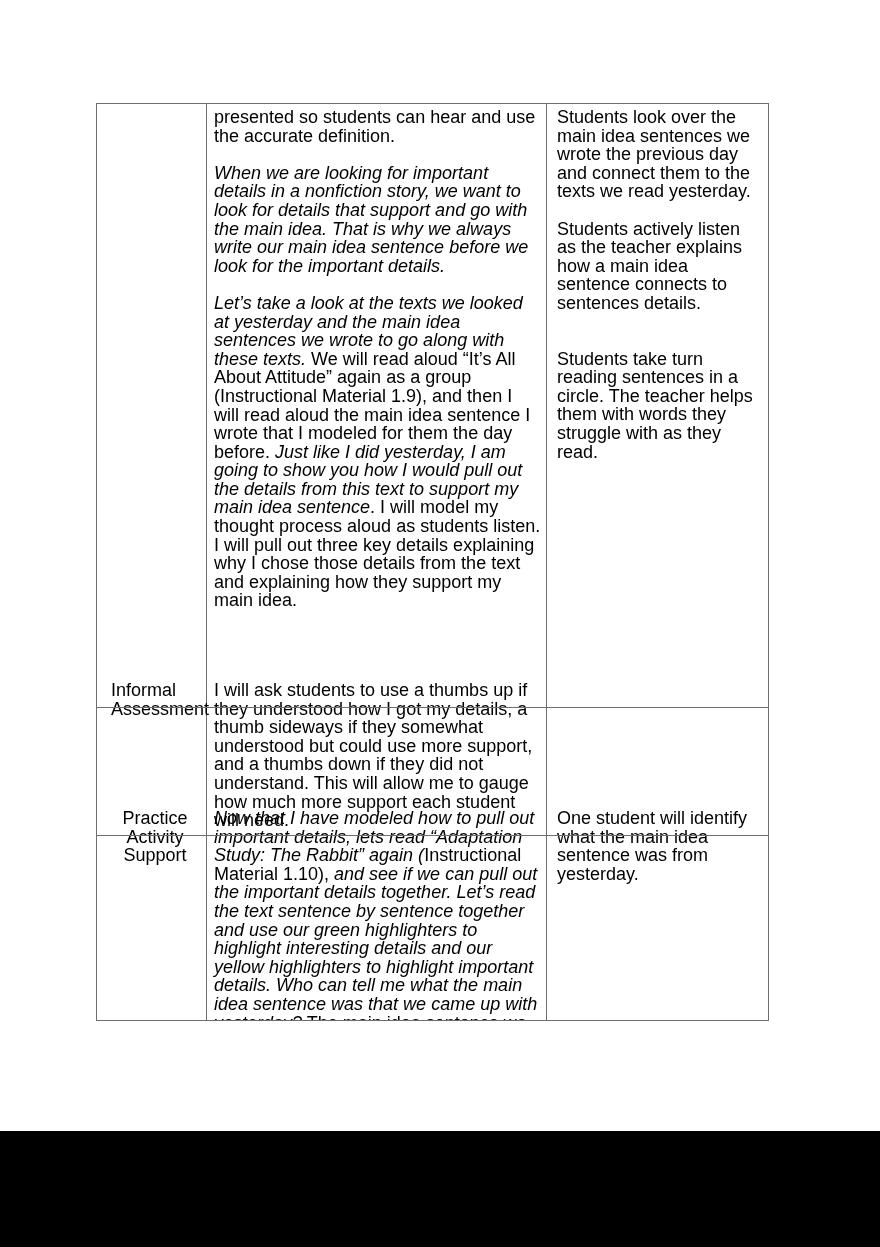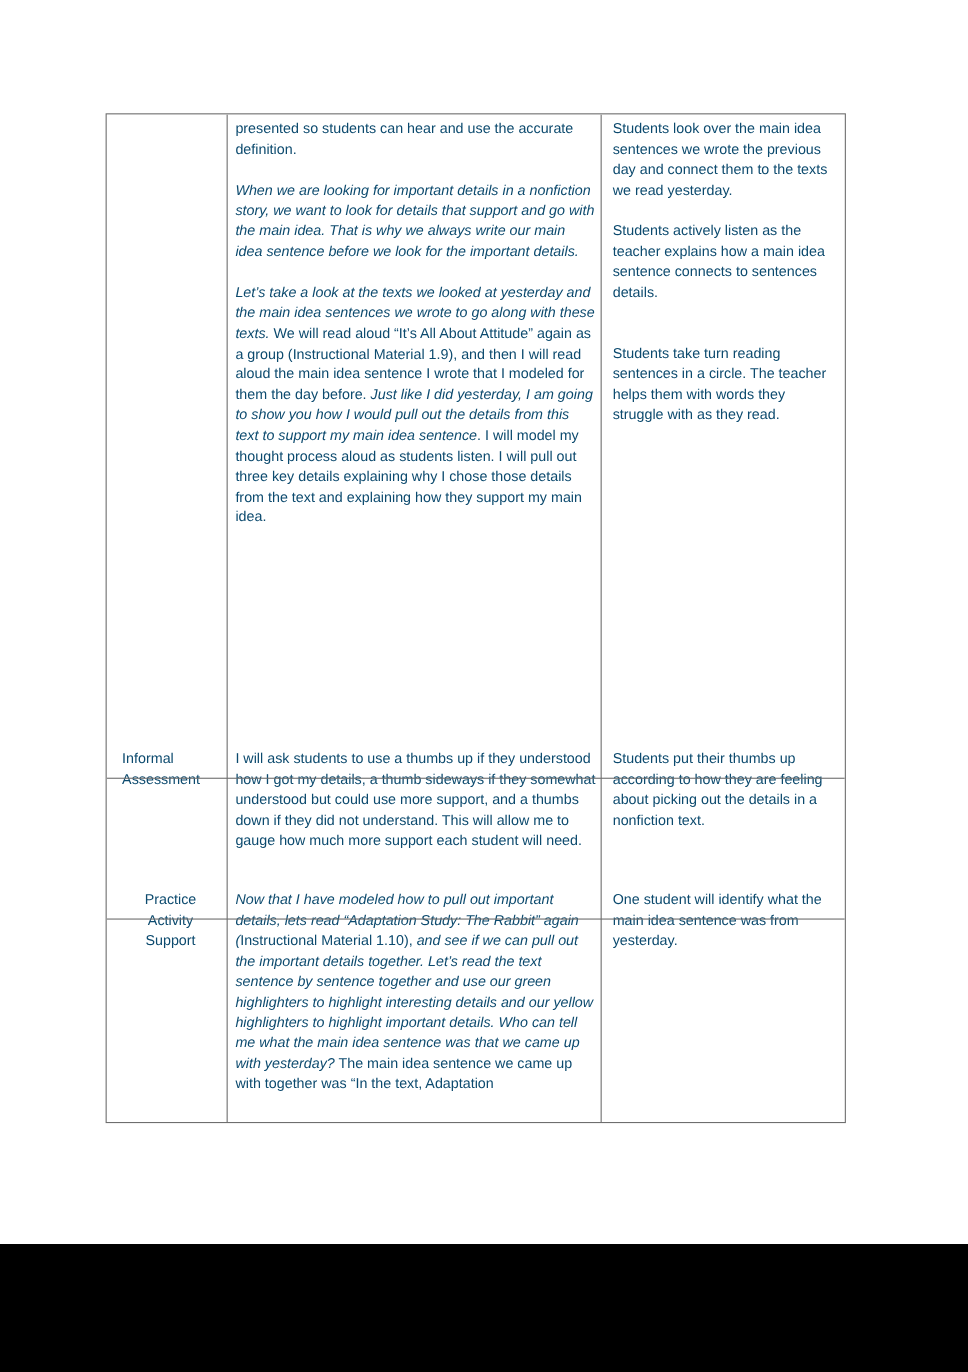--- a/index.html
+++ b/index.html
@@ -41,23 +41,23 @@
     position: absolute;
     left: 0; right: 0;
     height: 1px;
     background: #6e6e6e;
     z-index: 3;
   }
   .h1 { top: 603px; }
   .h2 { top: 731px; }
   .cell {
     position: absolute;
-    font-size: 13px;
+    font-size: 18px;
     line-height: 18.6px;
-    color: #0c4a6e;
+    color: #000000;
     z-index: 1;
   }
   .c-r1-mid   { left: 117px; top: 4px;   width: 328px; }
   .c-r1-right { left: 460px; top: 4px;   width: 204px; }
   .c-r2-left  { left: 14px;  top: 577px; width: 88px;  }
   .c-r2-mid   { left: 117px; top: 577px; width: 328px; }
   .c-r2-right { left: 460px; top: 577px; width: 204px; }
   .c-r3-left  { left: 14px;  top: 705px; width: 88px; text-align: center;  }
   .c-r3-mid   { left: 117px; top: 705px; width: 330px; }
   .c-r3-right { left: 460px; top: 705px; width: 204px; }
@@ -82,21 +82,20 @@
     </div>
 
     <div class="cell c-r1-right">
       <p class="para">Students look over the main idea sentences we wrote the previous day and connect them to the texts we read yesterday.</p>
       <p class="para gap2">Students actively listen as the teacher explains how a main idea sentence connects to sentences details.</p>
       <p class="para gap4">Students take turn reading sentences in a circle. The teacher helps them with words they struggle with as they read.</p>
     </div>
 
     <div class="cell c-r2-left">Informal Assessment</div>
     <div class="cell c-r2-mid">I will ask students to use a thumbs up if they understood how I got my details, a thumb sideways if they somewhat understood but could use more support, and a thumbs down if they did not understand. This will allow me to gauge how much more support each student will need.</div>
-    <div class="cell c-r2-right">Students put their thumbs up according to how they are feeling about picking out the details in a nonfiction text.</div>
 
     <div class="cell c-r3-left">Practice Activity Support</div>
     <div class="cell c-r3-mid"><span class="it">Now that I have modeled how to pull out important details, lets read “Adaptation Study: The Rabbit” again (</span><span>Instructional Material 1.10),</span><span class="it"> and see if we can pull out the important details together. Let’s read the text sentence by sentence together and use our green highlighters to highlight interesting details and our yellow highlighters to highlight important details. Who can tell me what the main idea sentence was that we came up with yesterday?</span><span>  The main idea sentence we came up with together was “In the text, Adaptation</span></div>
     <div class="cell c-r3-right">One student will identify what the main idea sentence was from yesterday.</div>
 
     <div class="hline h1"></div>
     <div class="hline h2"></div>
 
   </div>
 </div>

